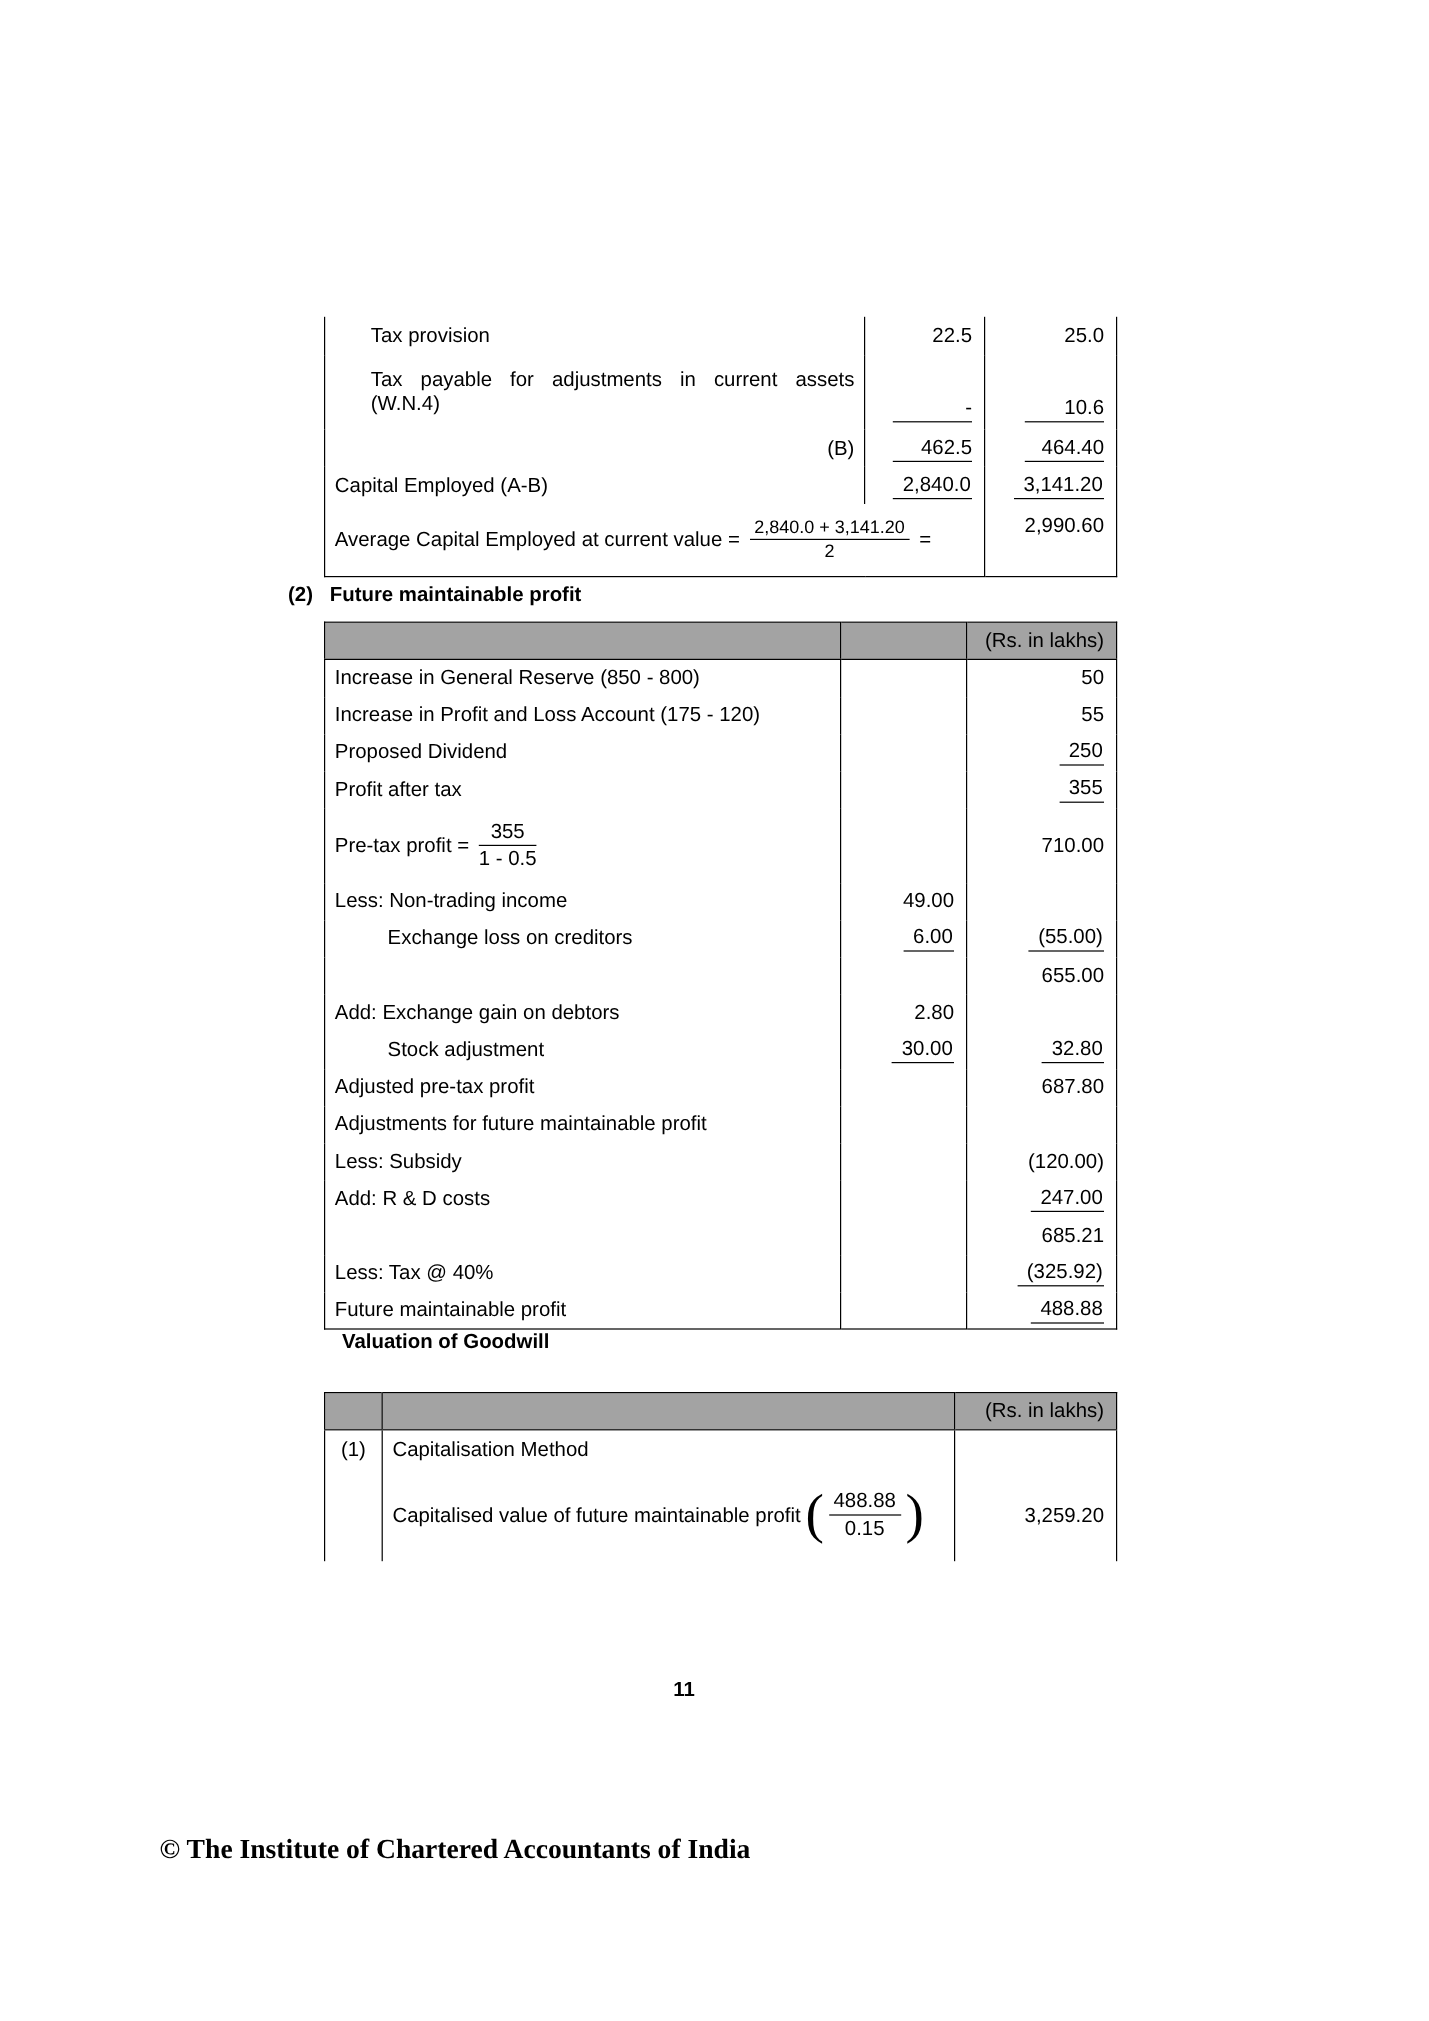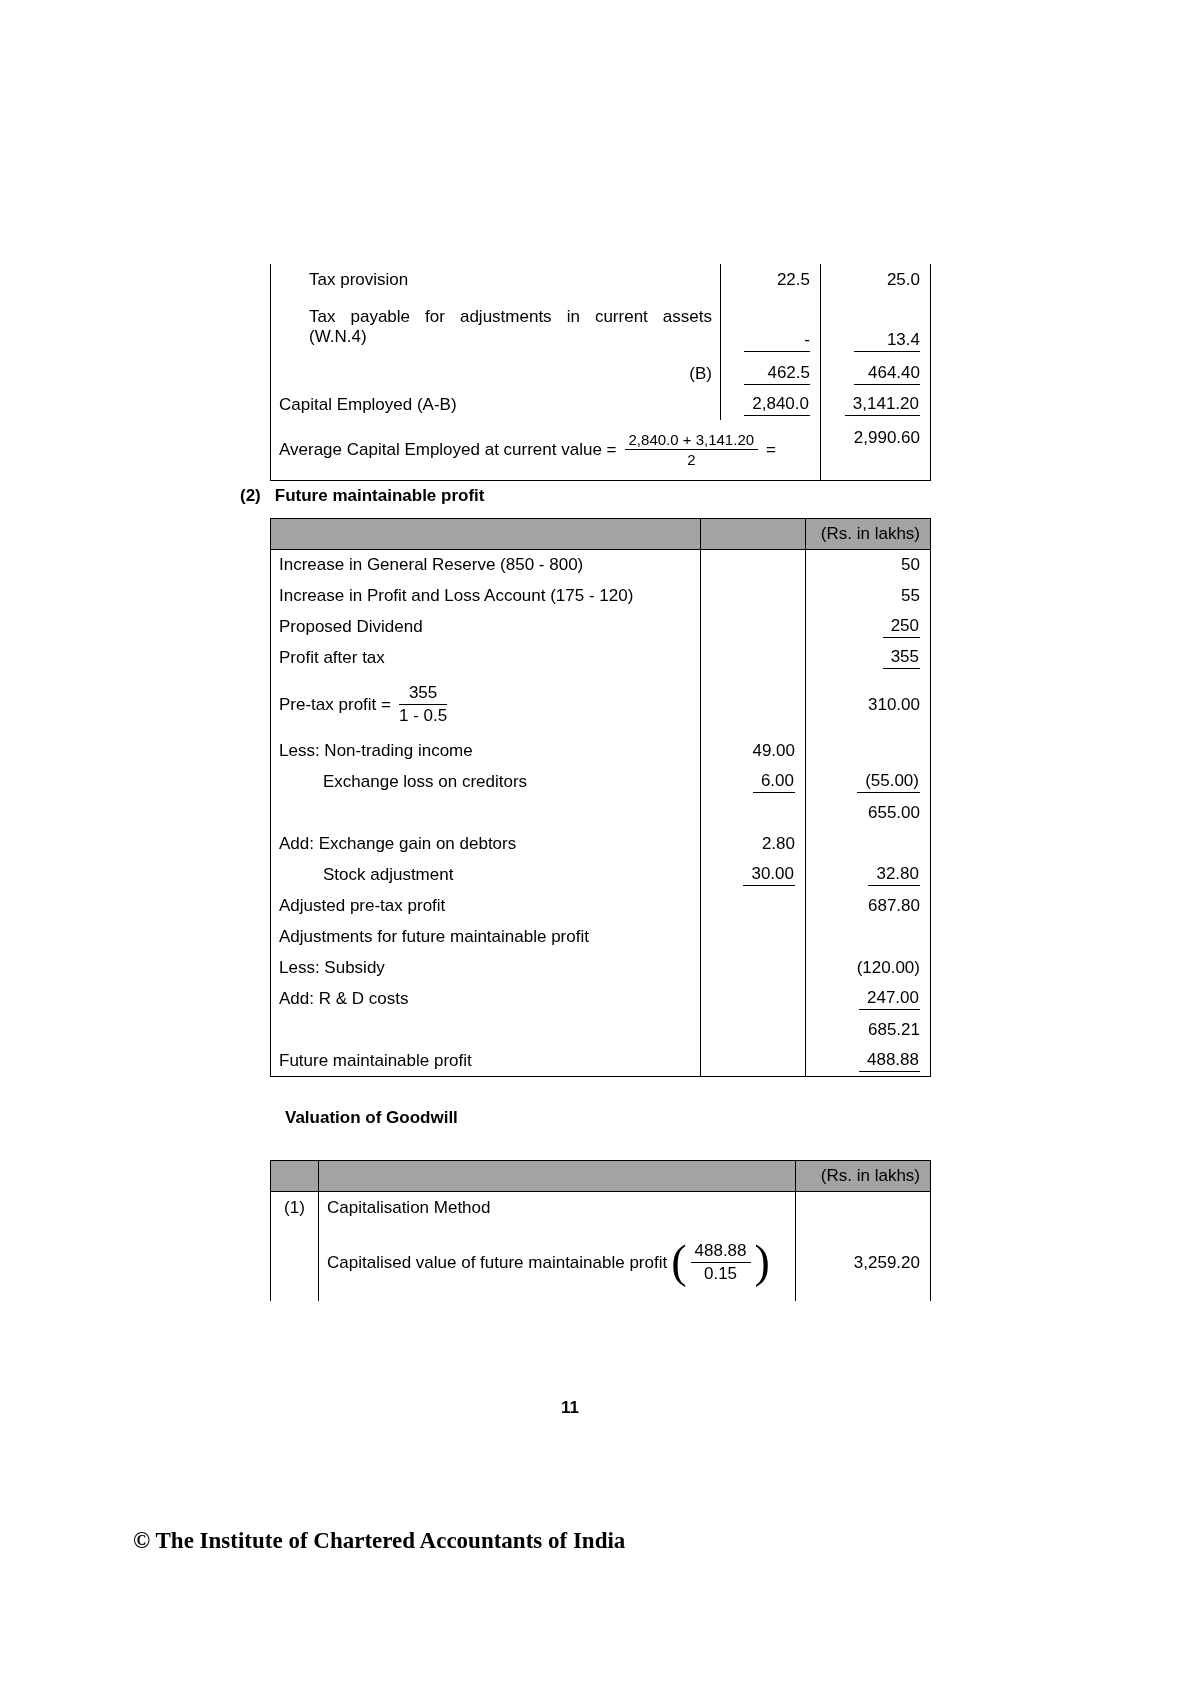--- a/index.html
+++ b/index.html
@@ -65,21 +65,21 @@
     </colgroup>
   <tbody>
       <tr style="height:32px;">
     <td class="ind"><span>Tax provision</span></td>
     <td class="num bl"><span>22.5</span></td>
     <td class="num bl"><span>25.0</span></td>
   </tr>
   <tr style="height:62px;">
     <td class="ind just"><span>Tax payable for adjustments in current assets (W.N.4)</span></td>
     <td class="num bl vbot"><span class="uw">-</span></td>
-    <td class="num bl vbot"><span class="uw">13.4</span></td>
+    <td class="num bl vbot"><span class="uw">10.6</span></td>
   </tr>
   <tr style="height:31px;">
     <td class="rgt"><span>(B)</span></td>
     <td class="num bl"><span class="uw">462.5</span></td>
     <td class="num bl"><span class="uw">464.40</span></td>
   </tr>
   <tr style="height:31px;">
     <td><span>Capital Employed (A-B)</span></td>
     <td class="num bl"><span class="u">2,840.0</span></td>
     <td class="num bl"><span class="u">3,141.20</span></td>
@@ -143,21 +143,21 @@
     <td>
       <div class="flexline">
         <span>Pre-tax profit =</span>
         <span class="frac">
           <span class="fn">355</span>
           <span class="fd">1 - 0.5</span>
         </span>
       </div>
     </td>
     <td class="num bl"></td>
-    <td class="num bl"><span>310.00</span></td>
+    <td class="num bl"><span>710.00</span></td>
   </tr>
 
   <tr style="height:31px;">
     <td><span>Less: Non-trading income</span></td>
     <td class="num bl"><span>49.00</span></td>
     <td class="num bl"><span></span></td>
   </tr>
   <tr style="height:31px;">
     <td class="ind2"><span>Exchange loss on creditors</span></td>
     <td class="num bl"><span class="u">6.00</span></td>
@@ -195,20 +195,25 @@
   </tr>
   <tr style="height:31px;margin-left:16px;">
     <td><span>Add:  R &amp; D costs</span></td>
     <td class="num bl"><span></span></td>
     <td class="num bl"><span class="u">247.00</span></td>
   </tr>
   <tr style="height:31px;">
     <td><span></span></td>
     <td class="num bl"><span></span></td>
     <td class="num bl"><span>685.21</span></td>
+  </tr>
+  <tr style="height:31px;">
+    <td><span>Less: Tax @ 40%</span></td>
+    <td class="num bl"><span></span></td>
+    <td class="num bl"><span class="u">(325.92)</span></td>
   </tr>
   <tr style="height:31px;">
     <td><span>Future maintainable profit</span></td>
     <td class="num bl"><span></span></td>
     <td class="num bl"><span class="u">488.88</span></td>
   </tr>
 </tbody>
   </table>
 
 <div class="abs heading" style="left:285px;top:1108px;">

